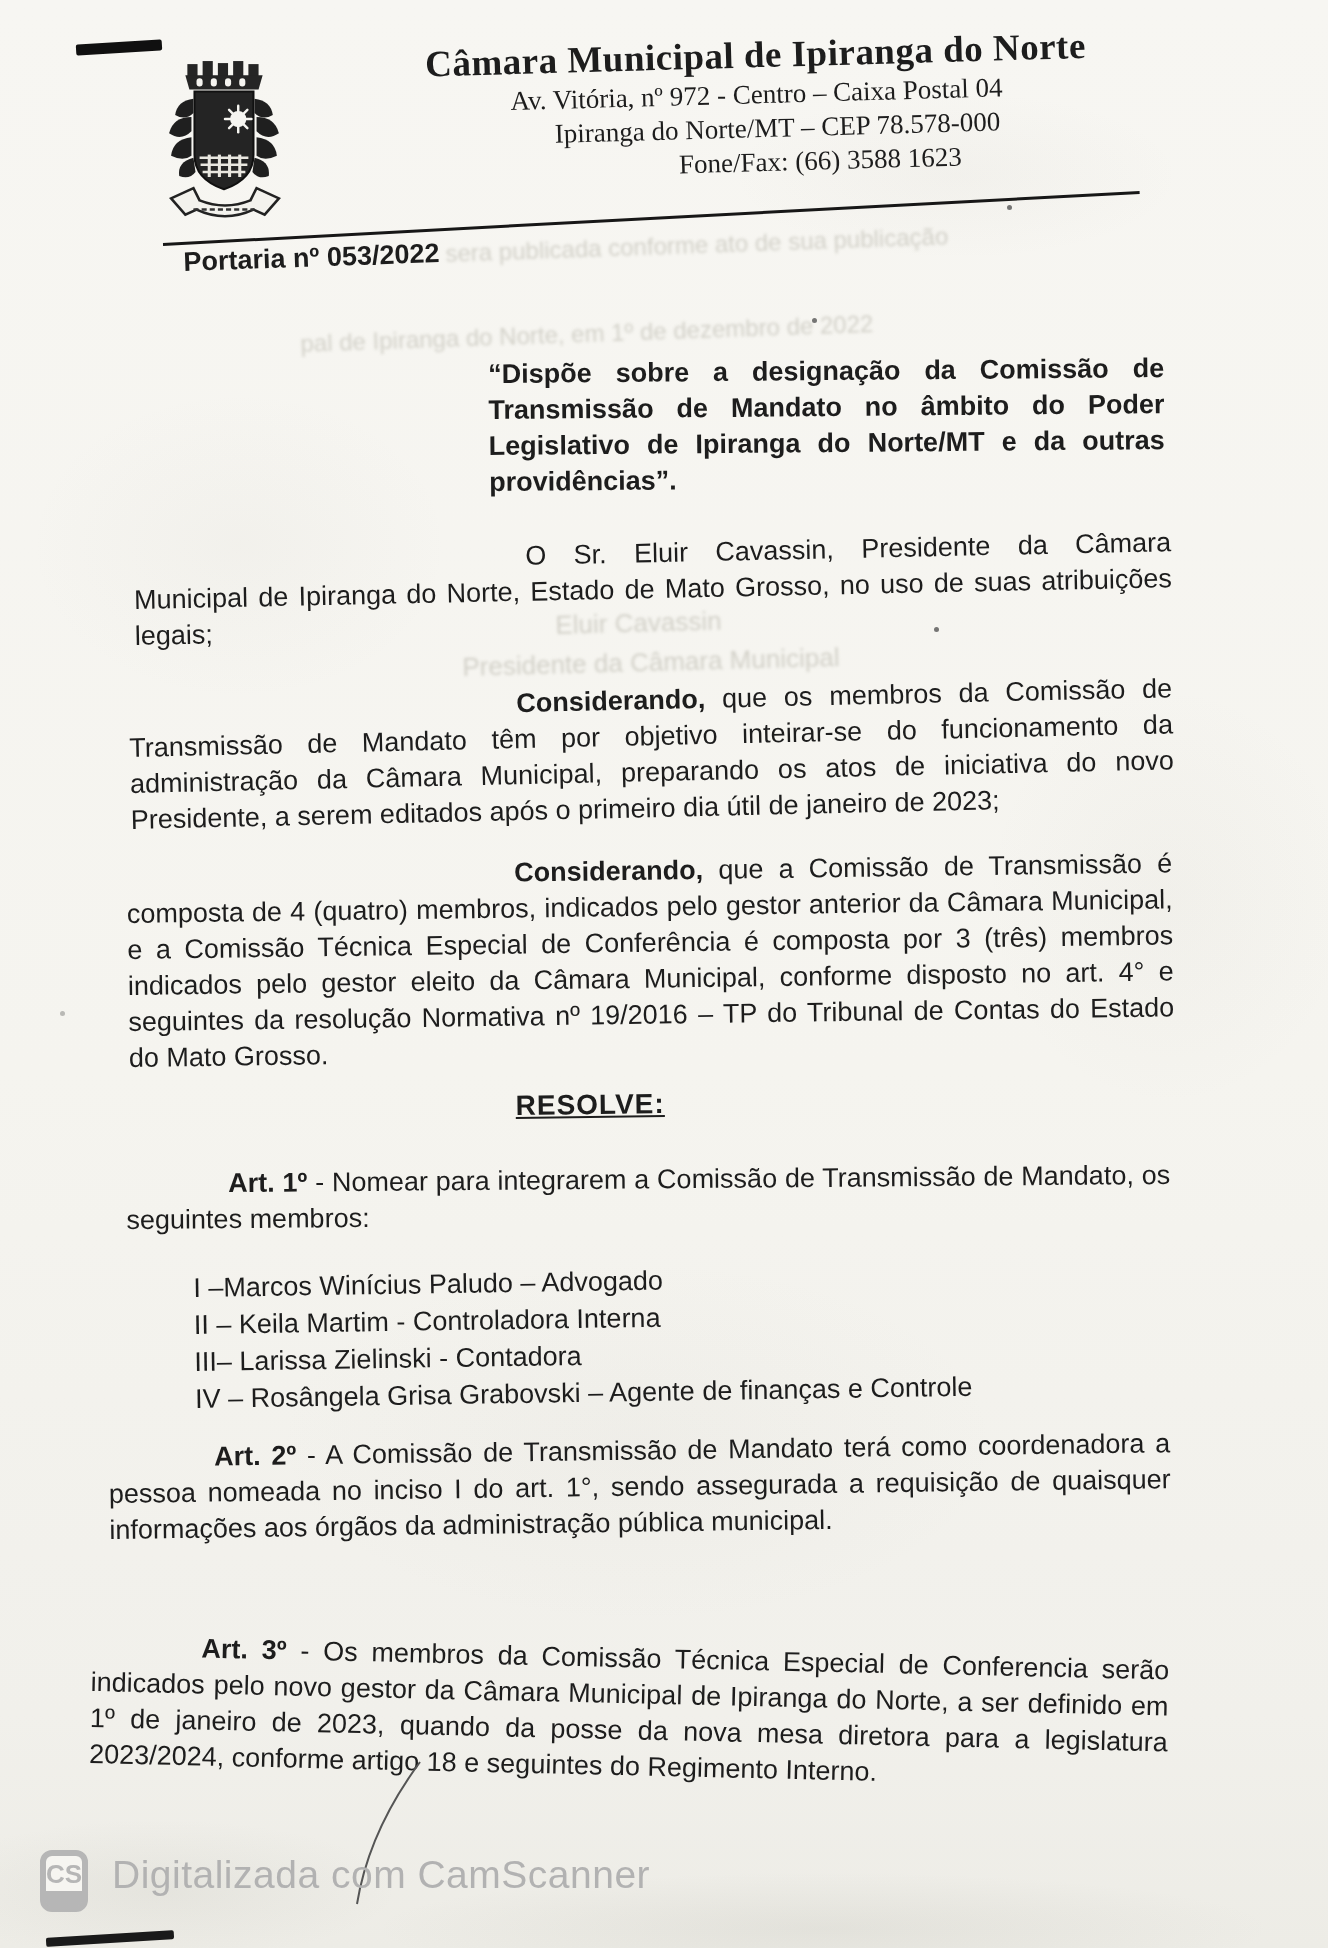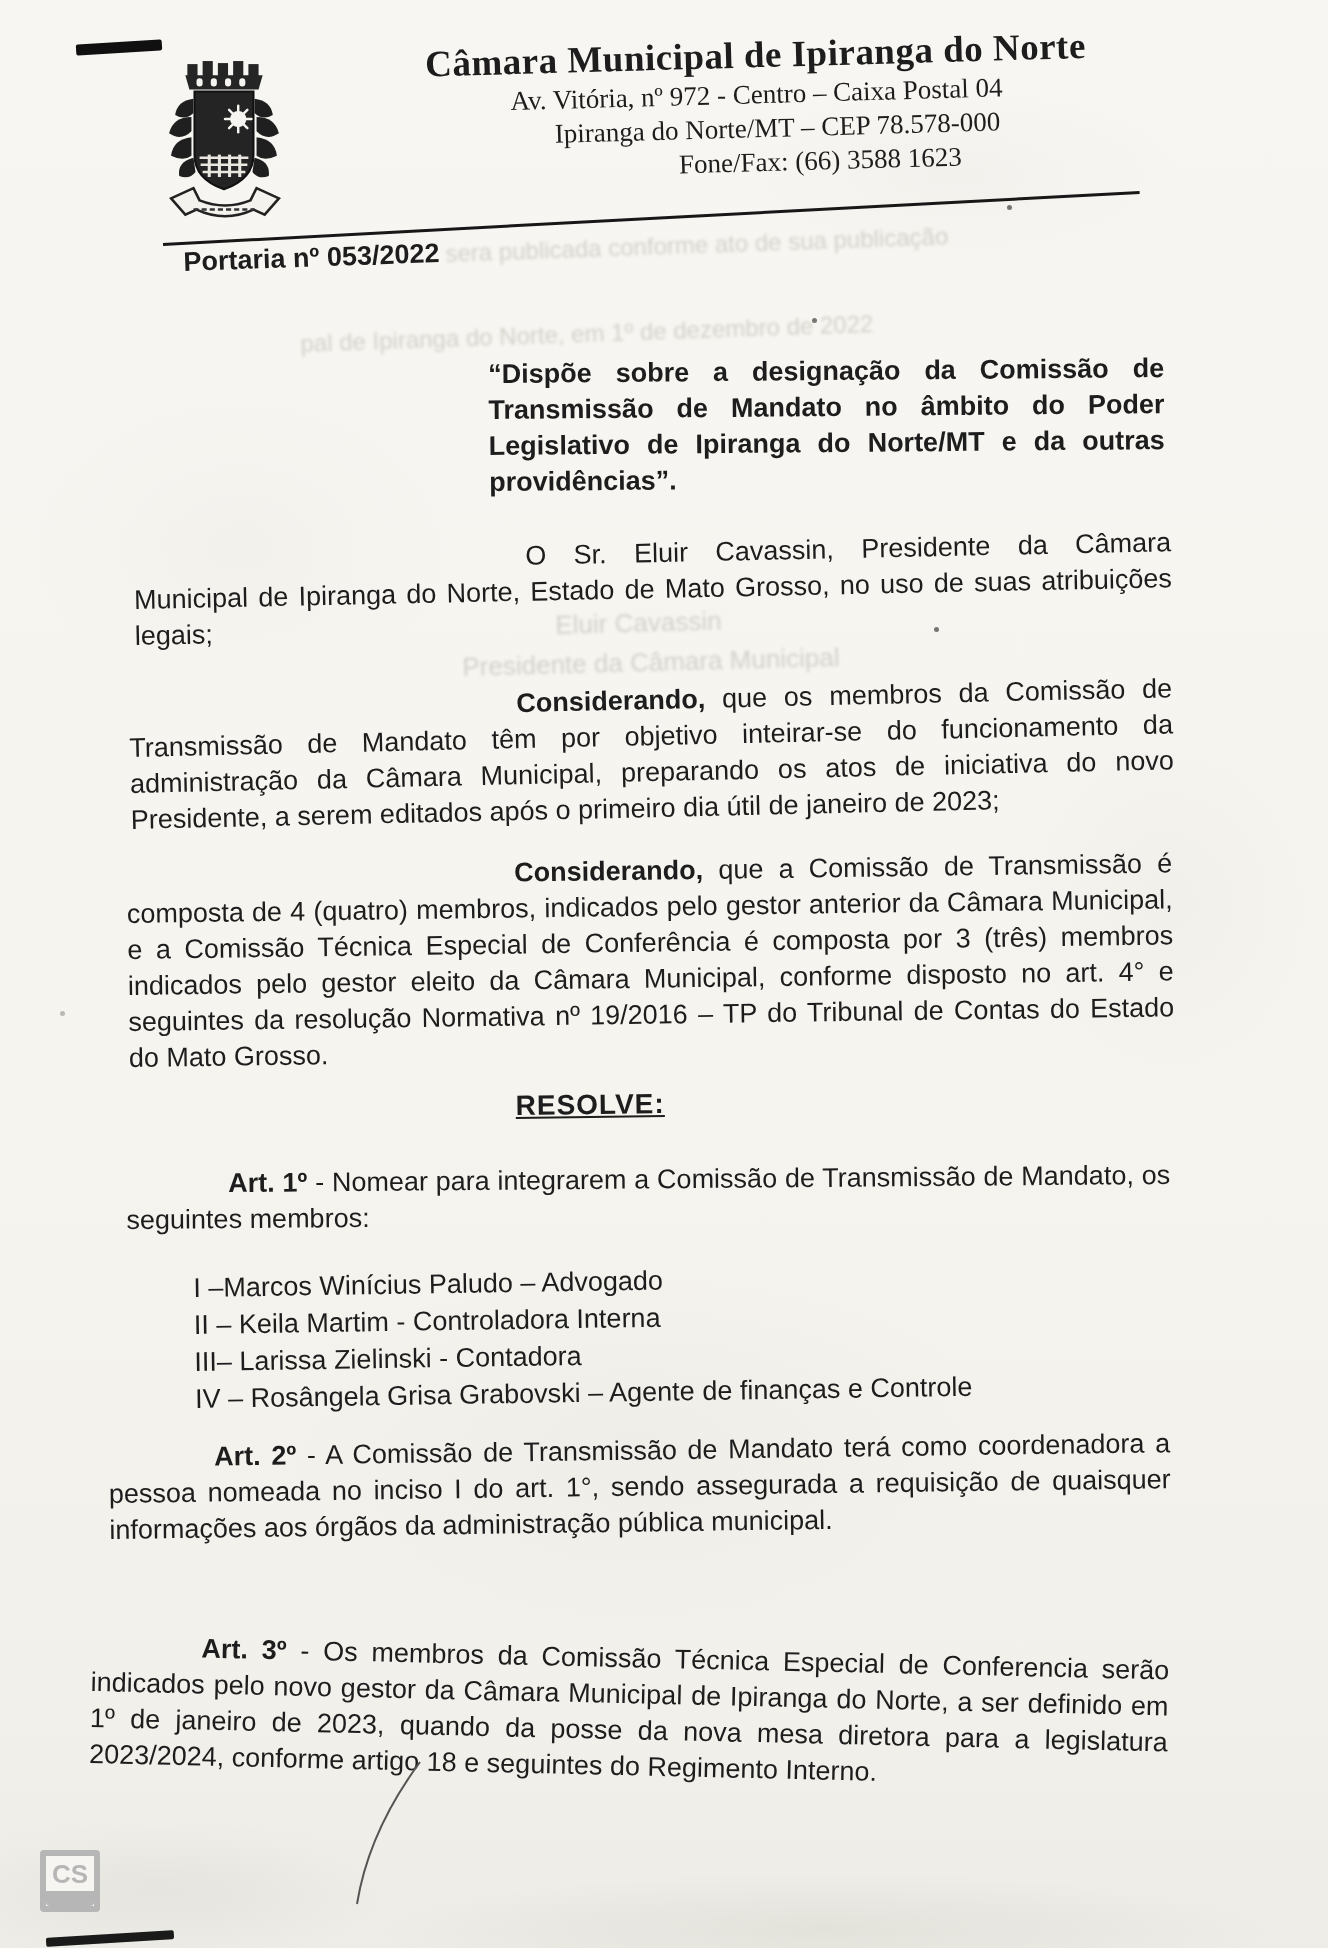--- a/index.html
+++ b/index.html
@@ -39,21 +39,21 @@
   .cons1{left:128px;top:694px;width:1044px;text-indent:388px;transform:rotate(-1.3deg);}
   .cons2{left:126px;top:860px;width:1046px;text-indent:388px;transform:rotate(-.8deg);}
   .resolve{left:90px;top:1096px;width:1000px;text-align:center;font-size:28px;font-weight:bold;
     text-decoration:underline;letter-spacing:1px;transform:rotate(-.8deg);transform-origin:left top;}
   .art1{left:126px;top:1166px;width:1044px;text-indent:102px;transform:rotate(-.5deg);}
   .members{left:193px;top:1270px;font-size:27px;line-height:37px;transform:rotate(-.9deg);transform-origin:left top;}
   .art2{left:108px;top:1440px;width:1062px;text-indent:106px;transform:rotate(-.8deg);}
   .art3{left:92px;top:1628px;width:1078px;text-indent:110px;transform:rotate(1.3deg);}
   .speck{width:5px;height:5px;border-radius:50%;background:#4a4a4a;opacity:.75;}
   .curve{left:330px;top:1748px;}
-  .cs-badge{left:40px;top:1850px;width:60px;height:62px;border:6px solid #b6b6b6;border-radius:4px;
+  .cs-badge{left:40px;top:1850px;width:48px;height:62px;border:6px solid #b6b6b6;border-radius:12px;
     background:#f6f5f1;box-sizing:border-box;}
   .cs-badge .cs-letters{position:absolute;left:0;right:0;top:3px;text-align:center;
     font-size:26px;font-weight:bold;color:#b6b6b6;letter-spacing:0;}
   .cs-badge .cs-bar{position:absolute;left:0;right:0;bottom:0;height:15px;background:#b6b6b6;border-radius:0 0 4px 4px;}
   .footer-text{left:112px;top:1853px;font-size:39px;color:#b2b2b2;letter-spacing:.5px;}
   .bottom-stroke{left:46px;top:1934px;width:128px;height:9px;background:#1a1a1a;border-radius:2px;transform:rotate(-3.5deg);}
   .logo{left:146px;top:58px;width:158px;height:178px;}
 </style>
 </head>
 <body>
@@ -166,15 +166,16 @@
   <div class="abs speck" style="left:60px;top:1011px;opacity:.35;"></div>
 
   <svg class="abs curve" width="120" height="170" viewBox="0 0 120 170">
     <path d="M90 14 C 62 52 36 100 27 156" stroke="#555" stroke-width="2" fill="none"></path>
   </svg>
 
   <div class="abs cs-badge">
     <div class="cs-letters">CS</div>
     <div class="cs-bar"></div>
   </div>
+  <div class="abs footer-text">Digitalizada com CamScanner</div>
 
   <div class="abs bottom-stroke"></div>
 </div>
 
 </body></html>

